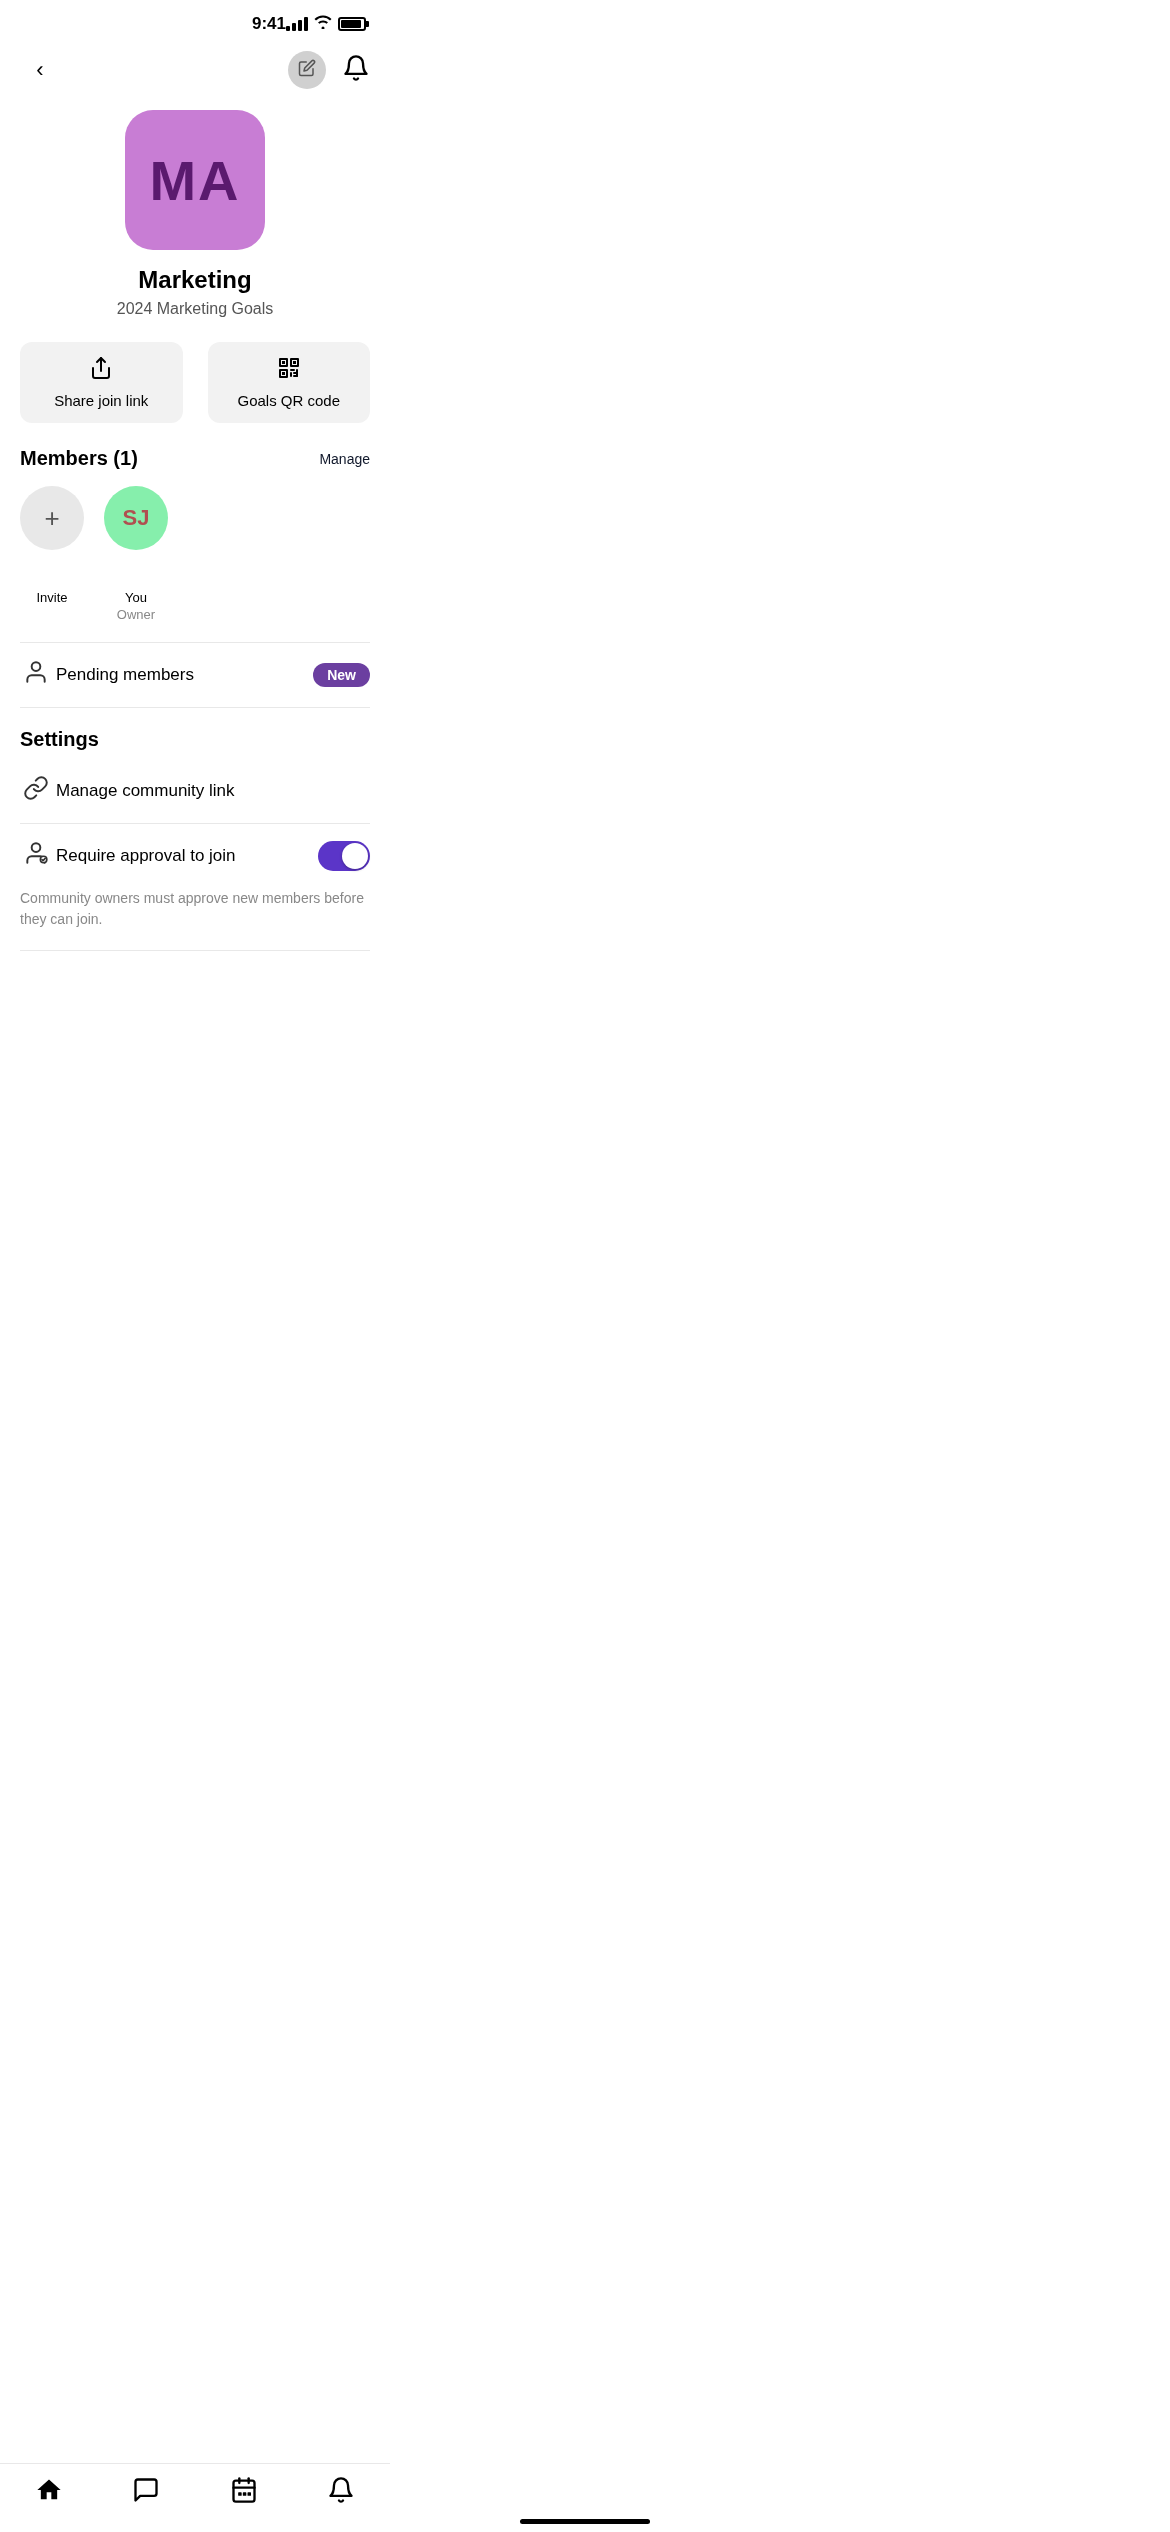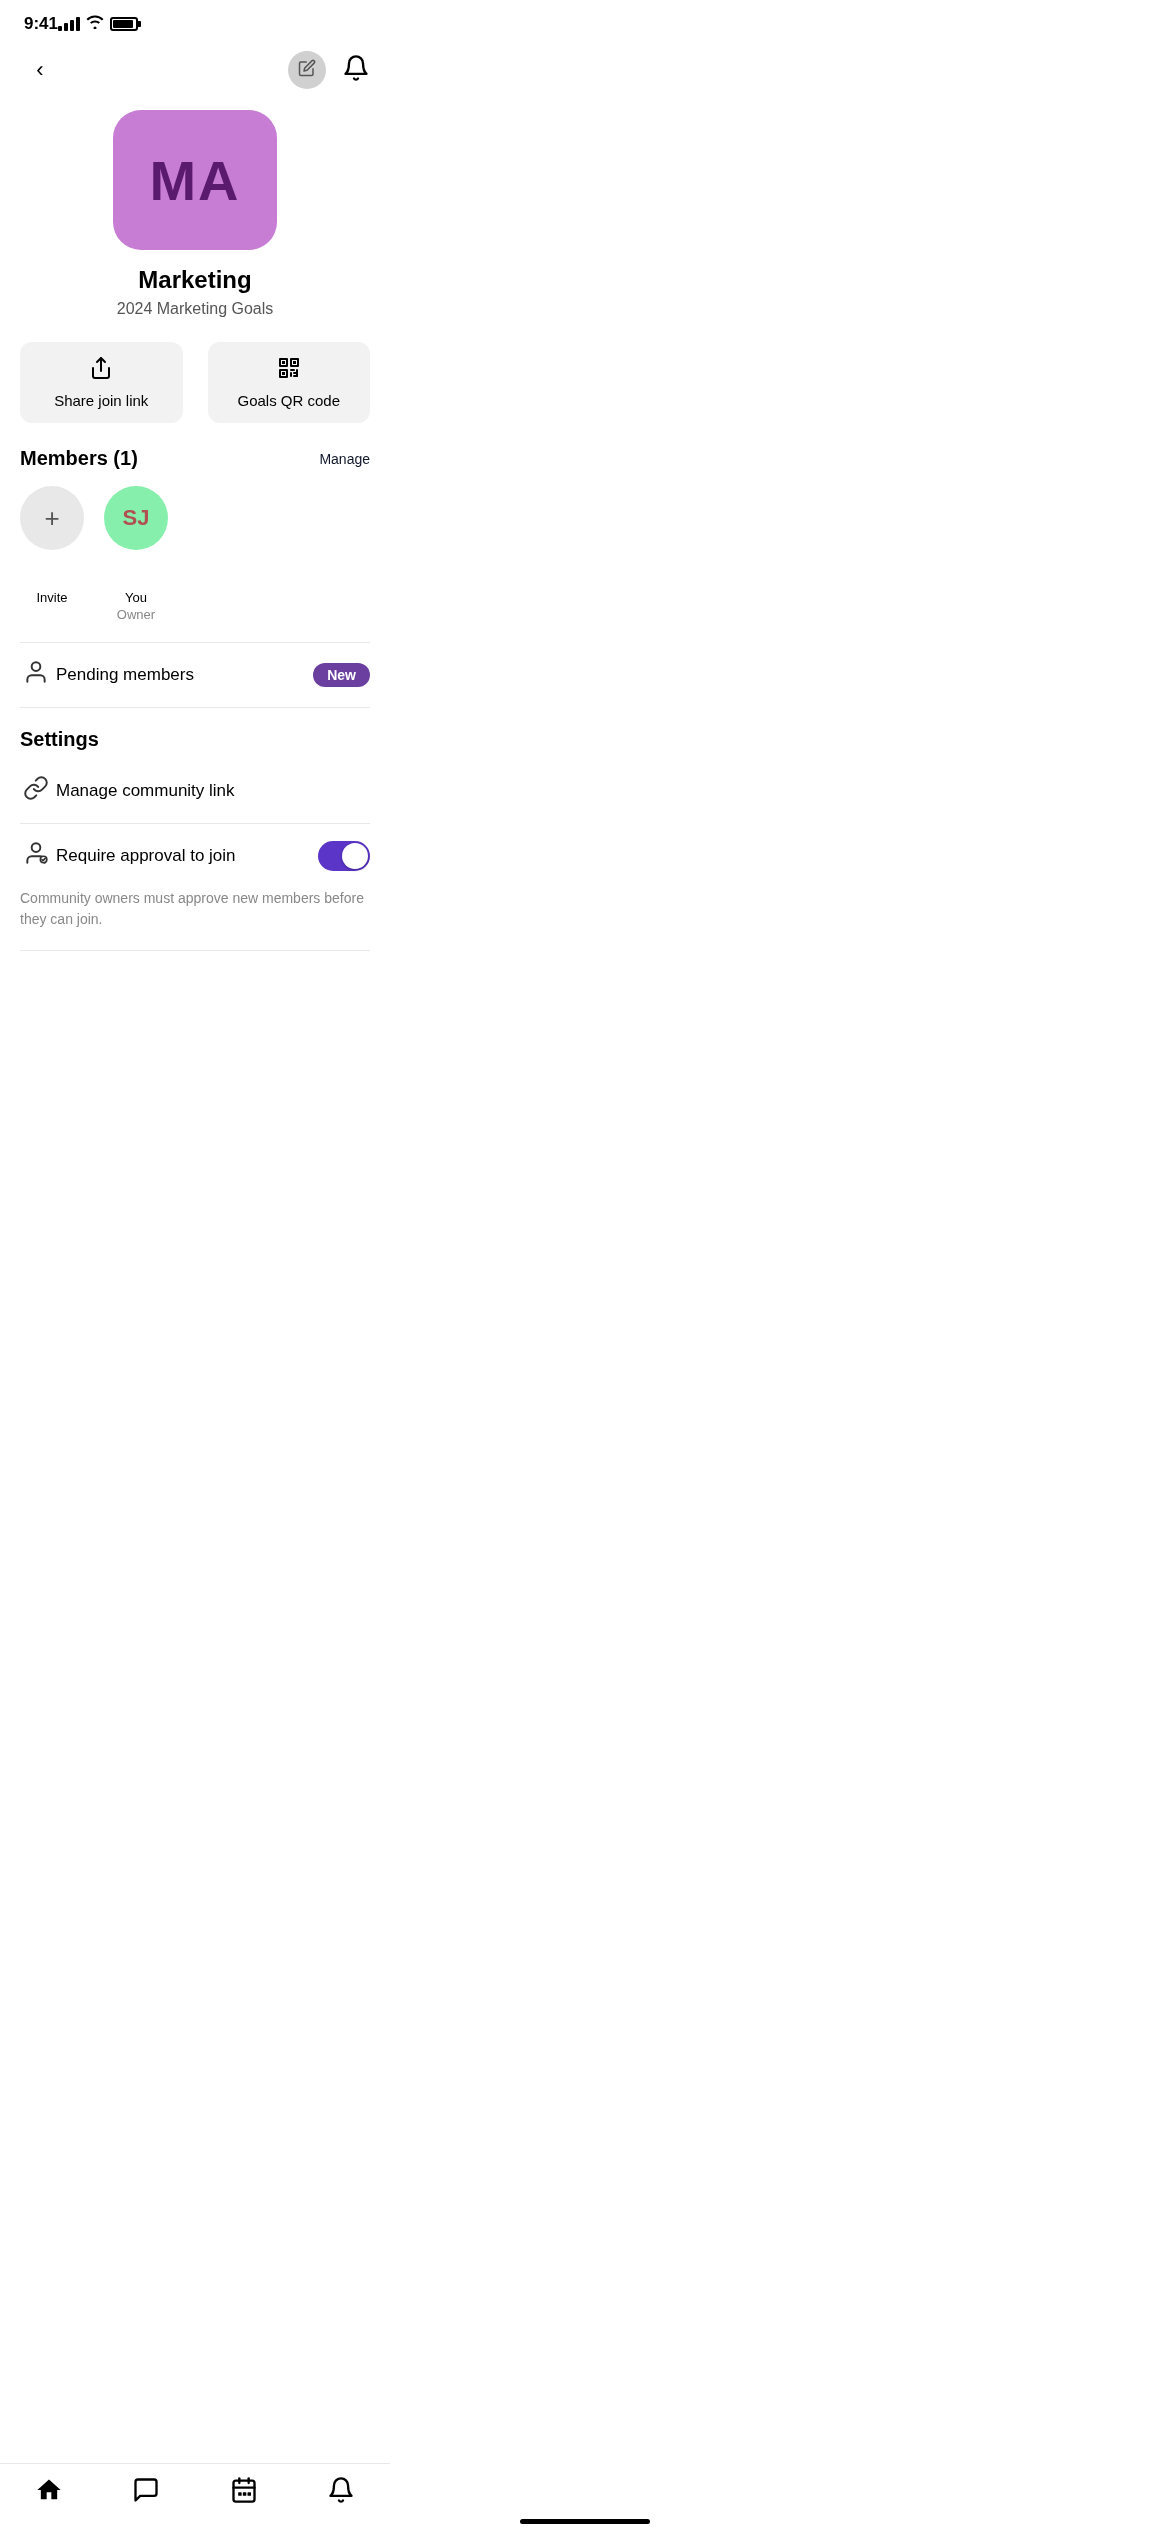--- a/index.html
+++ b/index.html
@@ -10,21 +10,21 @@
       min-height: 844px;
       background: #ffffff;
       font-family: -apple-system, BlinkMacSystemFont, 'Helvetica Neue', Arial, sans-serif;
       overflow-x: hidden;
       position: relative;
     }
 
     
     .status-bar {
       display: flex;
-      justify-content: flex-start;
+      justify-content: flex-end;
       align-items: center;
       padding: 14px 24px 8px 24px;
       background: #ffffff;
     }
     .status-time {
       font-size: 17px;
       font-weight: 600;
       color: #000;
     }
     .status-icons {
@@ -111,21 +111,21 @@
     }
 
     
     .avatar-section {
       display: flex;
       flex-direction: column;
       align-items: center;
       padding: 8px 20px 20px 20px;
     }
     .community-avatar {
-      width: 164px;
+      width: 140px;
       height: 140px;
       background: #c87dd4;
       border-radius: 28px;
       display: flex;
       align-items: center;
       justify-content: center;
       margin-bottom: 16px;
     }
     .community-initials {
       font-size: 56px;

